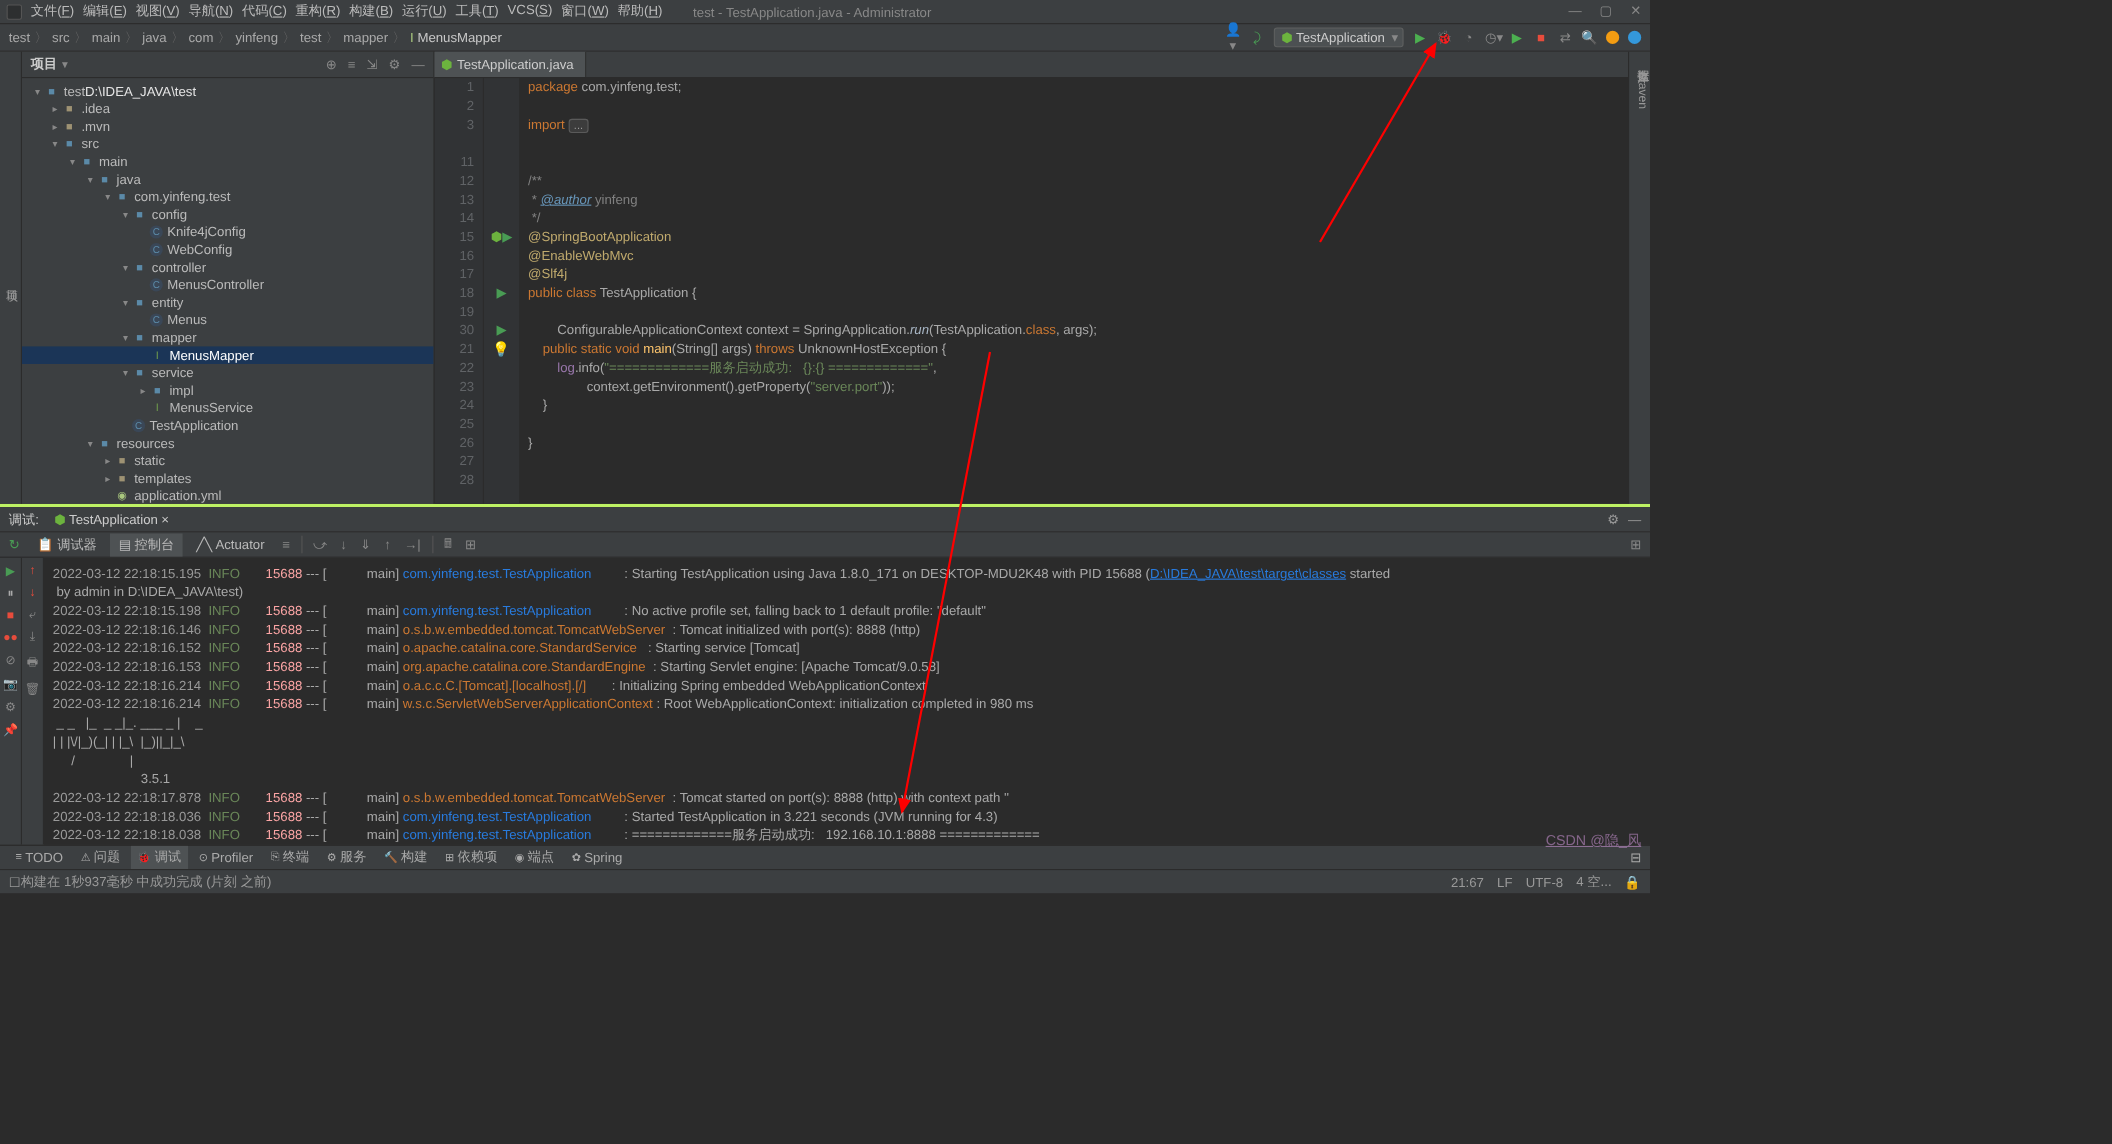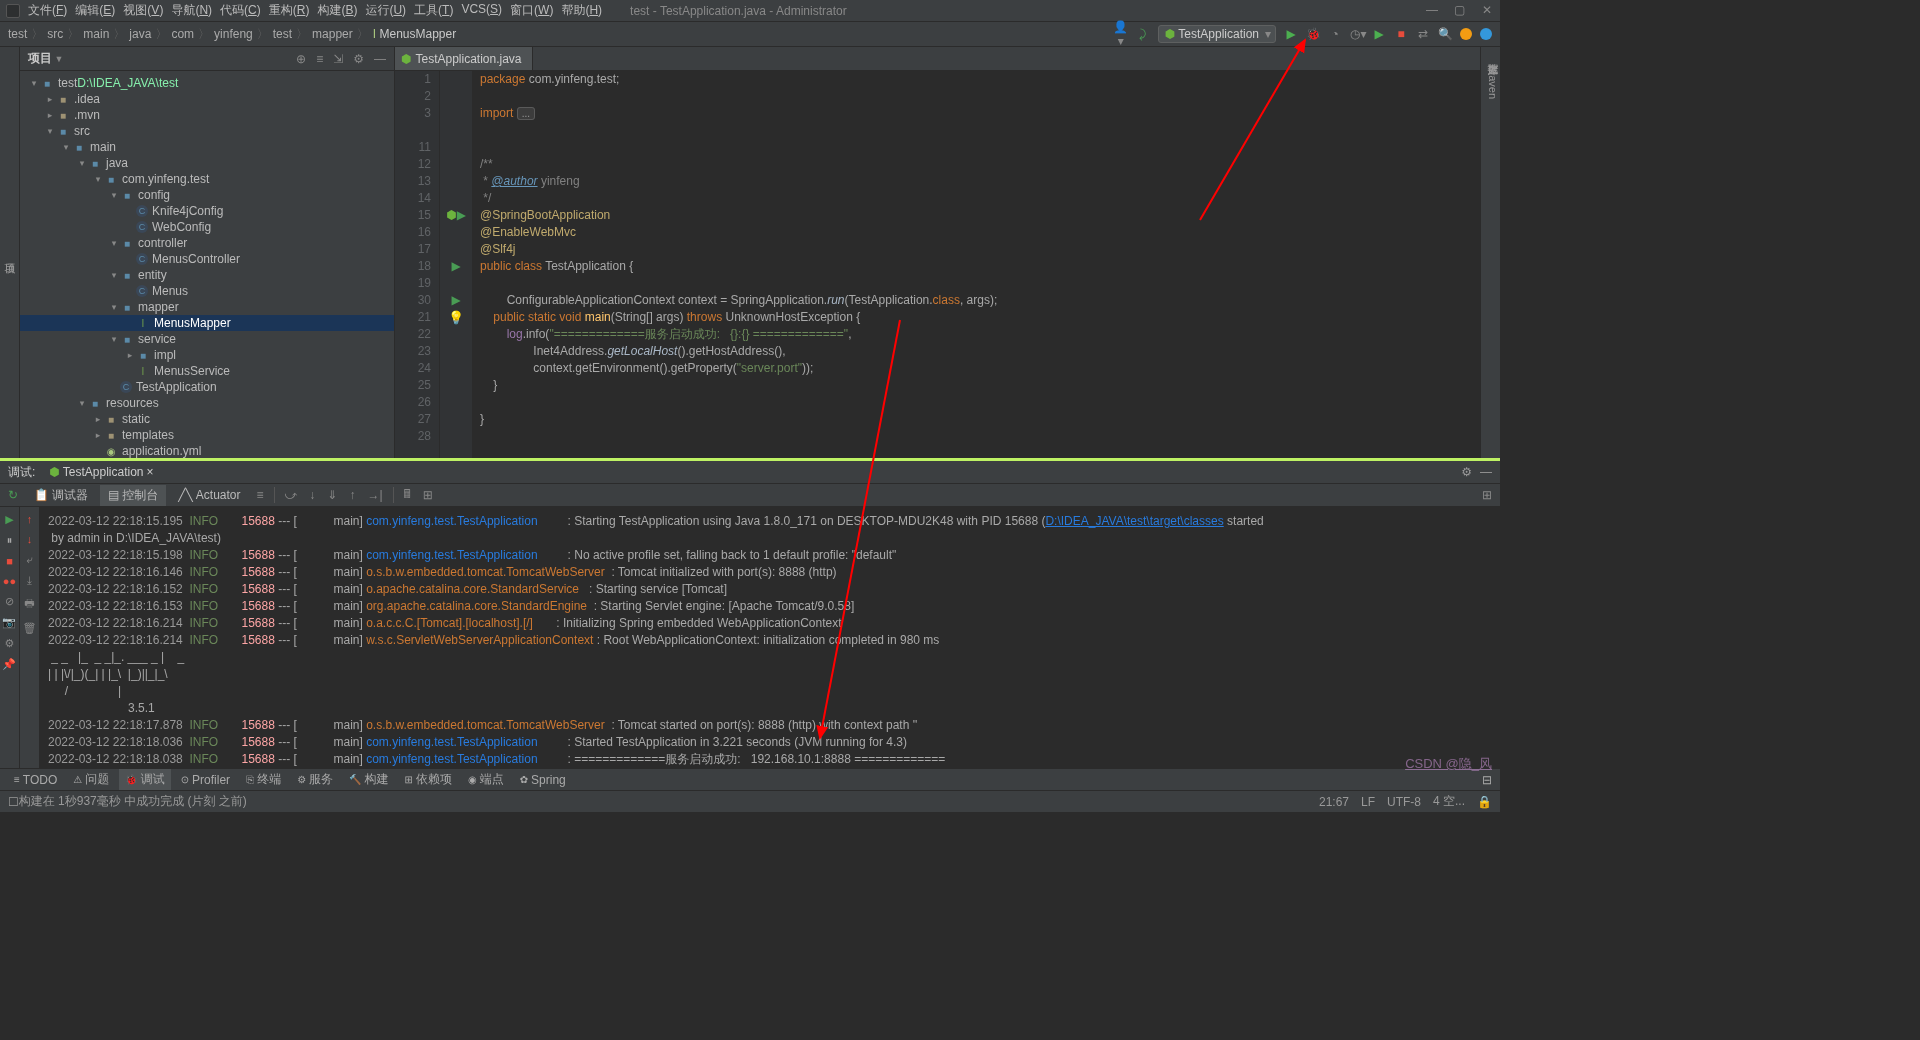--- a/index.html
+++ b/index.html
@@ -36,21 +36,21 @@
 .tree{padding:4px 0;overflow:auto;flex:1;}
 .tree-node{display:flex;align-items:center;height:16px;padding:0 4px;cursor:pointer;}
 .chevron{width:12px;color:#888;font-size:9px;text-align:center;}
 .node-icon{width:14px;text-align:center;margin-right:4px;font-size:10px;}
 .folder{color:#9e9273;}
 .folder-blue{color:#5b8aa8;}
 .class-icon{color:#5b8aa8;background:#3a4757;border-radius:50%;width:12px;height:12px;display:inline-block;text-align:center;line-height:12px;font-size:9px;}
 .interface-icon{color:#6f9b4c;}
 .yml-icon{color:#a9c77e;}
 .node-label{color:#bbb;}
-.node-dim{color:#86efac;}
+.node-dim{color:#e5e5e5;}
 .selected{background:#1b3557;}
 .selected .node-label{color:#fff;}
 .editor-area{flex:1;display:flex;flex-direction:column;background:#2b2b2b;position:relative;}
 .tab-bar{height:24px;background:#3c3f41;border-bottom:1px solid #2b2b2b;display:flex;align-items:center;}
 .editor-tab{background:#4e5254;height:100%;display:flex;align-items:center;padding:0 10px 0 6px;gap:4px;color:#ccc;border-right:1px solid #2b2b2b;}
 .editor{flex:1;display:flex;font-family:Consolas,monospace;font-size:12px;line-height:17px;overflow:hidden;}
 .gutter{width:45px;text-align:right;color:#606366;padding-right:8px;background:#313335;border-right:1px solid #2b2b2b;}
 .gutter-line{height:17px;}
 .gutter-icons{width:32px;background:#313335;}
 .gutter-icon{height:17px;text-align:center;font-size:10px;}
@@ -371,21 +371,20 @@
           <div class="code-line"><span class="comment"> * </span><span class="doc-tag">@author</span><span class="comment"> yinfeng</span></div>
           <div class="code-line"><span class="comment"> */</span></div>
           <div class="code-line"><span class="anno">@SpringBootApplication</span></div>
           <div class="code-line"><span class="anno">@EnableWebMvc</span></div>
           <div class="code-line"><span class="anno">@Slf4j</span></div>
           <div class="code-line"><span class="kw">public class </span><span>TestApplication {</span></div>
           <div class="code-line"></div>
           <div class="code-line"><span>        ConfigurableApplicationContext context = SpringApplication.</span><span class="static-call">run</span><span>(TestApplication.</span><span class="kw">class</span><span>, args);</span></div>
           <div class="code-line"><span>    </span><span class="kw">public static void </span><span class="method">main</span><span>(String[] args) </span><span class="kw">throws </span><span>UnknownHostException {</span></div>
           <div class="code-line"><span>        </span><span class="num-type">log</span><span>.info(</span><span class="str">"=============服务启动成功:   {}:{} ============="</span><span>,</span></div>
-          <div class="code-line"><span>                Inet4Address.</span><span class="static-call">getLocalHost</span><span>().getHostAddress(),</span></div>
           <div class="code-line"><span>                context.getEnvironment().getProperty(</span><span class="str">"server.port"</span><span>));</span></div>
           <div class="code-line"><span>    }</span></div>
           <div class="code-line"></div>
           <div class="code-line"><span>}</span></div>
           <div class="code-line"></div>
         </div>
 </div>
 </div>
 
 <div class="right-sidebar">

